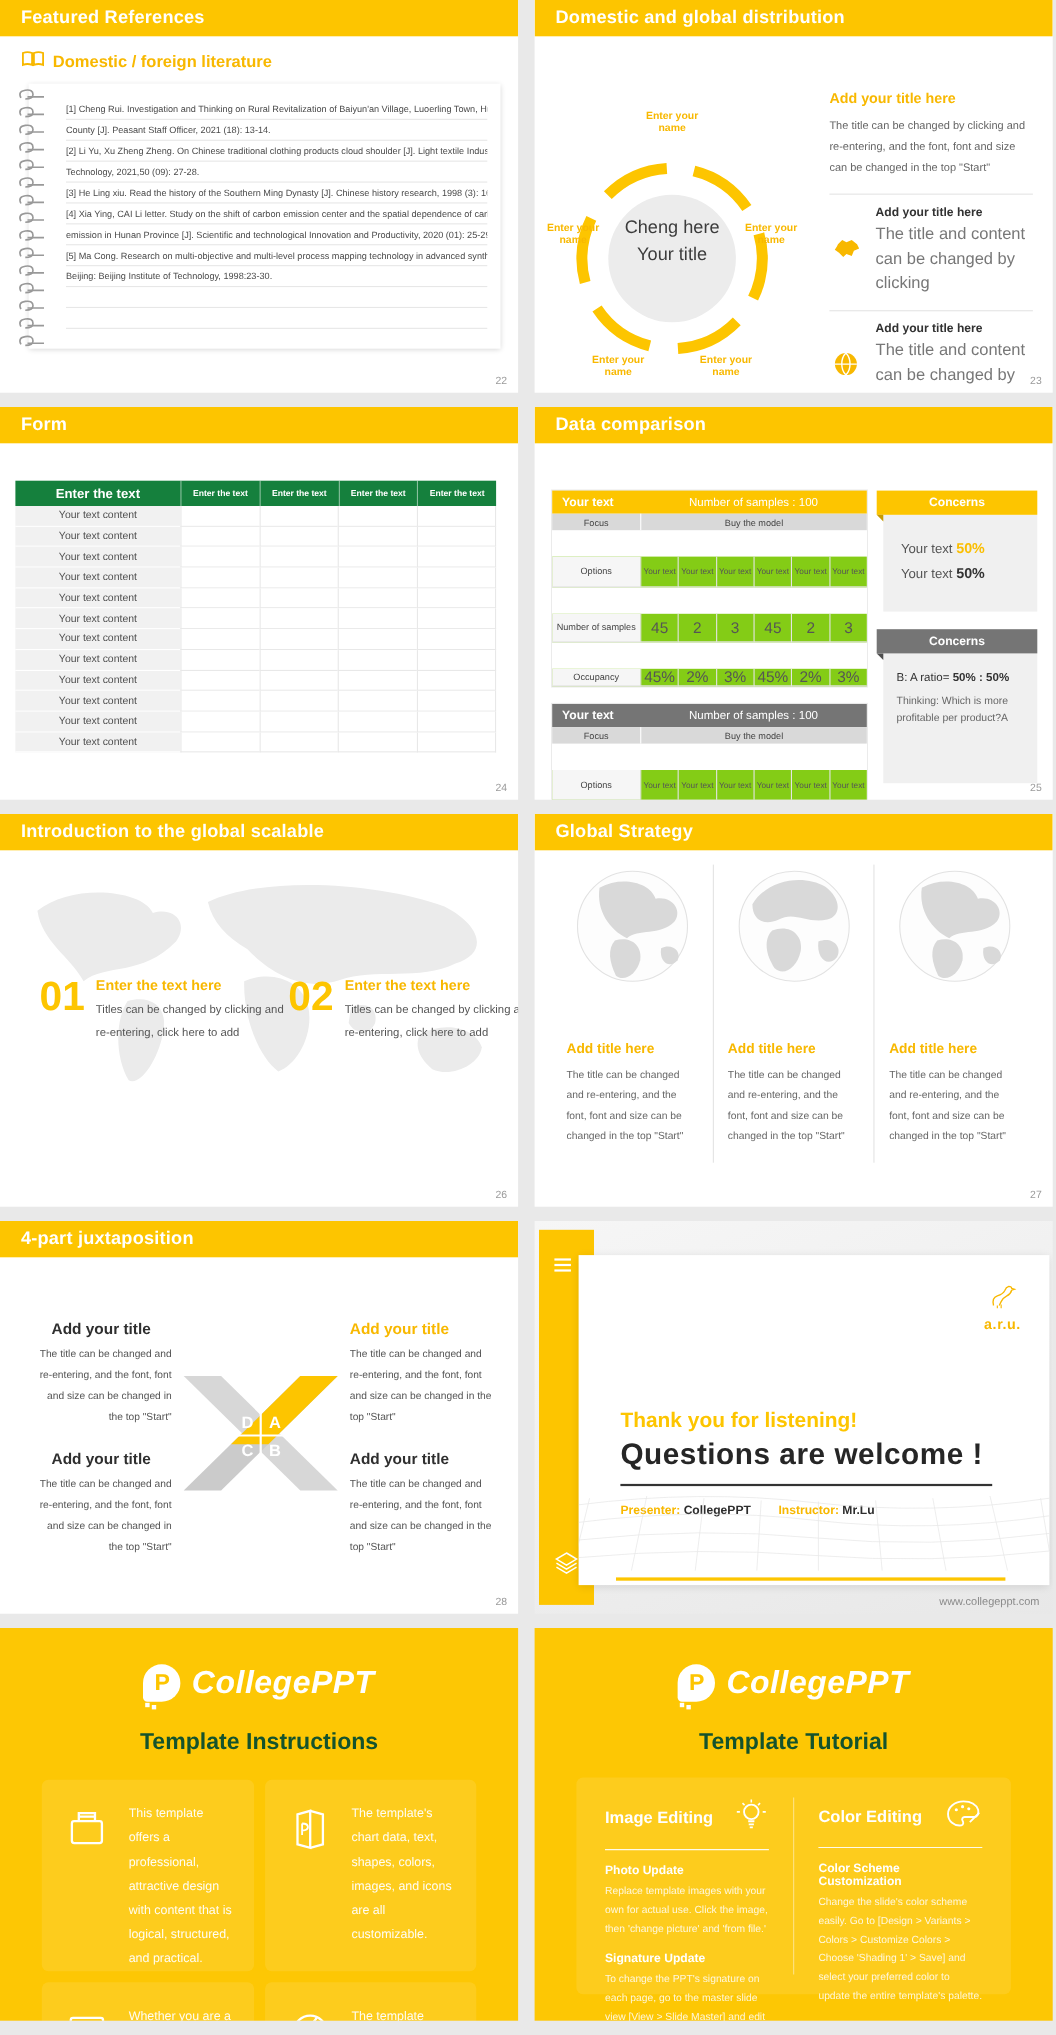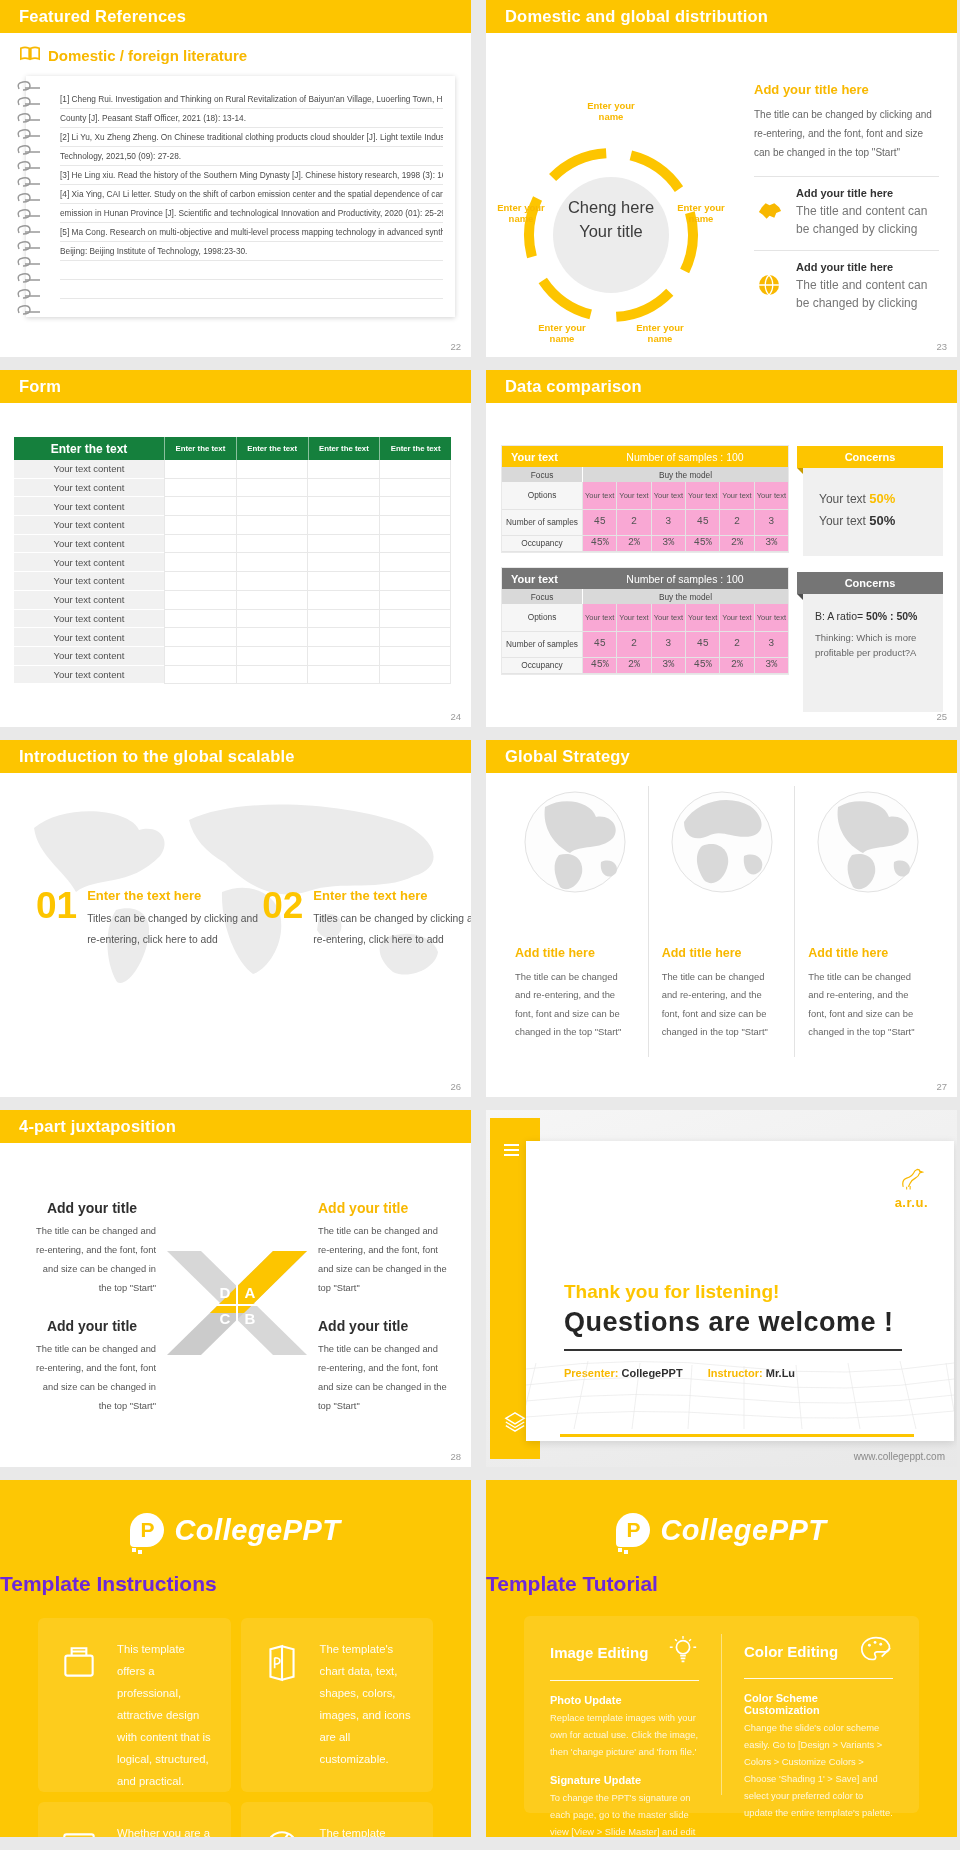--- a/index.html
+++ b/index.html
@@ -26,21 +26,21 @@
   .s23-center { position:absolute; left:45px; top:155px; width:140px; text-align:center;
                 font-size:16.5px; color:#3c3c3c; line-height:24px; }
   .lab { position:absolute; width:56px; text-align:center; font-weight:bold; color:#F8B800;
          font-size:9.5px; line-height:11px; }
   .s23-right { position:absolute; left:268px; top:82px; right:18px; }
   .s23-right h3 { color:#F8B800; font-size:13px; margin-bottom:8px; }
   .s23-body { font-size:10px; color:#666; line-height:1.9; }
   .s23-item { display:flex; gap:12px; padding:10px 0; border-top:1px solid #e4e4e4; margin-top:2px; align-items:center; }
   .s23-item .ic { width:30px; flex-shrink:0; text-align:center; }
   .s23-item h4 { font-size:11px; color:#333; margin-bottom:3px; }
-  .s23-item p { font-size:12px; color:#777; line-height:1.5; }
+  .s23-item p { font-size:15px; color:#777; line-height:1.5; }
 
   
   .form-table { position:absolute; left:14px; right:20px; top:67px; }
   .fh { display:flex; height:23px; background:#15803d; color:#fff; font-weight:bold; }
   .fh .h0 { width:150px; font-size:12px; display:flex; align-items:center; justify-content:center; }
   .fh .hx { flex:1; font-size:7.8px; display:flex; align-items:center; justify-content:center;
             border-left:1px solid rgba(255,255,255,.5); }
   .fr { display:flex; height:18.7px; }
   .fr .c0 { width:150px; background:#f1f1f1; border-bottom:1px solid #fff; font-size:9.5px;
             color:#4f4f4f; display:flex; align-items:center; justify-content:center; }
@@ -50,28 +50,28 @@
   
   .s25-left { position:absolute; left:16px; top:76px; width:286px; }
   .dtable { width:100%; box-shadow:0 0 0 1px #e9e9e9; margin-bottom:16px; }
   .dt-head { display:flex; height:21px; color:#fff; align-items:center; }
   .dt-head.y { background:#FDC500; } .dt-head.g { background:#757575; }
   .dt-head .hl { width:80px; font-weight:bold; font-size:11px; padding-left:9px; }
   .dt-head .hr { flex:1; text-align:center; font-size:10.5px; }
   .dt-sub { display:flex; height:15px; background:#d9d9d9; color:#444; font-size:8.3px; }
   .dt-sub .c0 { width:80px; display:flex; align-items:center; justify-content:center; }
   .dt-sub .sp { flex:1; display:flex; align-items:center; justify-content:center; border-left:1px solid #fff; }
-  .dt-row { display:flex; background:#f9a8d4; }
+  .dt-row { display:flex; background:#84cc16;margin-top:24px; }
   .dt-row .c0 { width:80px; background:#f6f6f6; display:flex; align-items:center; justify-content:center;
                 font-size:8.3px; color:#444; text-align:center; line-height:1.2; border-bottom:1px solid #e4e4e4; }
   .dt-row .c { flex:1; display:flex; align-items:center; justify-content:center; font-size:7.5px;
                color:#555; text-align:center; line-height:1.25; border-left:1px solid #e4e4e4;
                border-bottom:1px solid #e4e4e4; padding:0 2px; }
   .dt-row.r1 { height:28px; } .dt-row.r2 { height:26px; } .dt-row.r3 { height:16px; }
-  .dt-row.r2 .c, .dt-row.r3 .c { font-size:10px;font-family:Liberation Mono, monospace; }
+  .dt-row.r2 .c, .dt-row.r3 .c { font-size:14px; }
   .s25-right { position:absolute; right:14px; top:76px; width:140px; }
   .co { position:relative; margin-bottom:16px; }
   .co-head { height:22px; color:#fff; font-weight:bold; font-size:11px; text-align:center;
              line-height:22px; margin-left:-6px; position:relative; }
   .co-head.y { background:#FDC500; } .co-head.g { background:#757575; }
   .co-head::after { content:''; position:absolute; left:0; bottom:-6px;
                     border-top:6px solid #c89b00; border-left:6px solid transparent; }
   .co-head.g::after { border-top-color:#4e4e4e; }
   .co-body { background:#f0f0f0; }
   .co1-body { height:88px; padding:20px 0 0 16px; font-size:12px; color:#555; line-height:22px; }
@@ -128,21 +128,21 @@
   
   .ys { background:#FDC704; }
   .brandrow { position:absolute; top:33px; left:0; right:0; display:flex; justify-content:center;
               align-items:center; gap:10px; }
   .plogo { width:34px; height:34px; background:#fff; border-radius:50% 50% 50% 12%;
            color:#FDC500; font-weight:bold; font-size:21px; display:flex; align-items:center;
            justify-content:center; position:relative; }
   .plogo::after { content:''; position:absolute; left:2px; bottom:-5px; width:4px; height:4px;
                   background:#fff; box-shadow:6px 2px 0 #fff; }
   .brandname { color:#fff; font-size:29px; font-weight:bold; font-style:italic; letter-spacing:.5px; }
-  .ys-h { position:absolute; top:92px; left:0; right:0; color:#6d28d9;
+  .ys-h { position:absolute; top:92px; left:0; right:0; text-align:center; color:#14532d;
           font-size:21px; font-weight:bold; }
   .cards { position:absolute; left:38px; right:38px; top:138px; bottom:26px; display:grid;
            grid-template-columns:1fr 1fr; gap:10px; }
   .ycard { background:rgba(255,255,255,.10); border-radius:6px; padding:20px 16px 0 20px;
            display:flex; gap:17px; }
   .ycard p { color:rgba(255,255,255,.95); font-size:11.3px; line-height:1.95; }
   .ycard .ic { flex-shrink:0; padding-top:4px; }
   .tut-panel { position:absolute; left:38px; right:38px; top:136px; bottom:24px;
                background:rgba(255,255,255,.10); border-radius:6px; display:flex; padding:18px 4px; }
   .tut-col { flex:1; padding:0 22px; }

